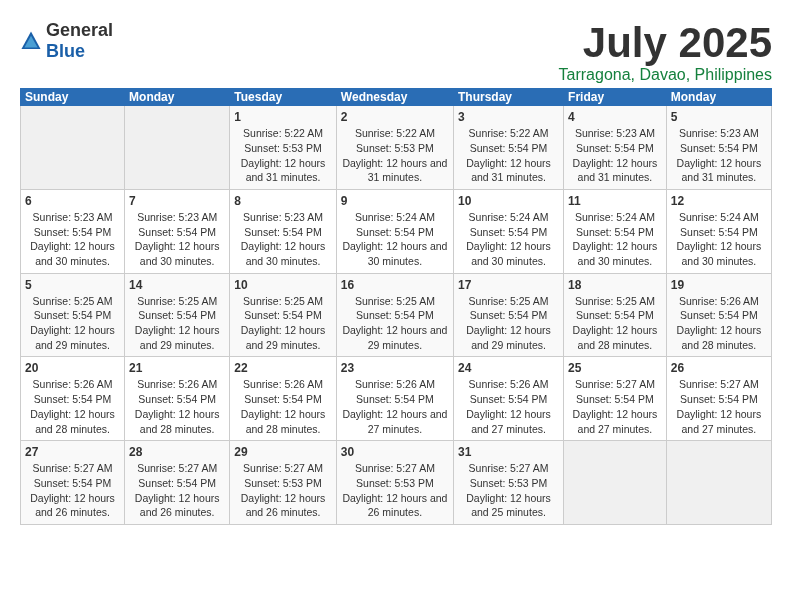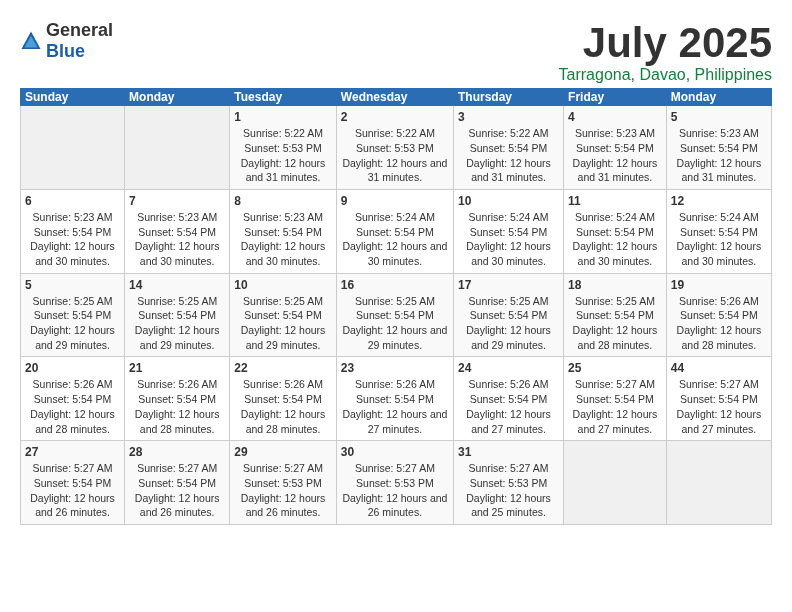--- a/index.html
+++ b/index.html
@@ -215,21 +215,21 @@
         </td>
         <td>
           <span class="day-number">24</span>
           <div class="day-info">Sunrise: 5:26 AM<br>Sunset: 5:54 PM<br>Daylight: 12 hours and 27 minutes.</div>
         </td>
         <td>
           <span class="day-number">25</span>
           <div class="day-info">Sunrise: 5:27 AM<br>Sunset: 5:54 PM<br>Daylight: 12 hours and 27 minutes.</div>
         </td>
         <td>
-          <span class="day-number">44</span>
+          <span class="day-number">26</span>
           <div class="day-info">Sunrise: 5:27 AM<br>Sunset: 5:54 PM<br>Daylight: 12 hours and 27 minutes.</div>
         </td>
       </tr>
       <tr>
         <td>
           <span class="day-number">27</span>
           <div class="day-info">Sunrise: 5:27 AM<br>Sunset: 5:54 PM<br>Daylight: 12 hours and 26 minutes.</div>
         </td>
         <td>
           <span class="day-number">28</span>

